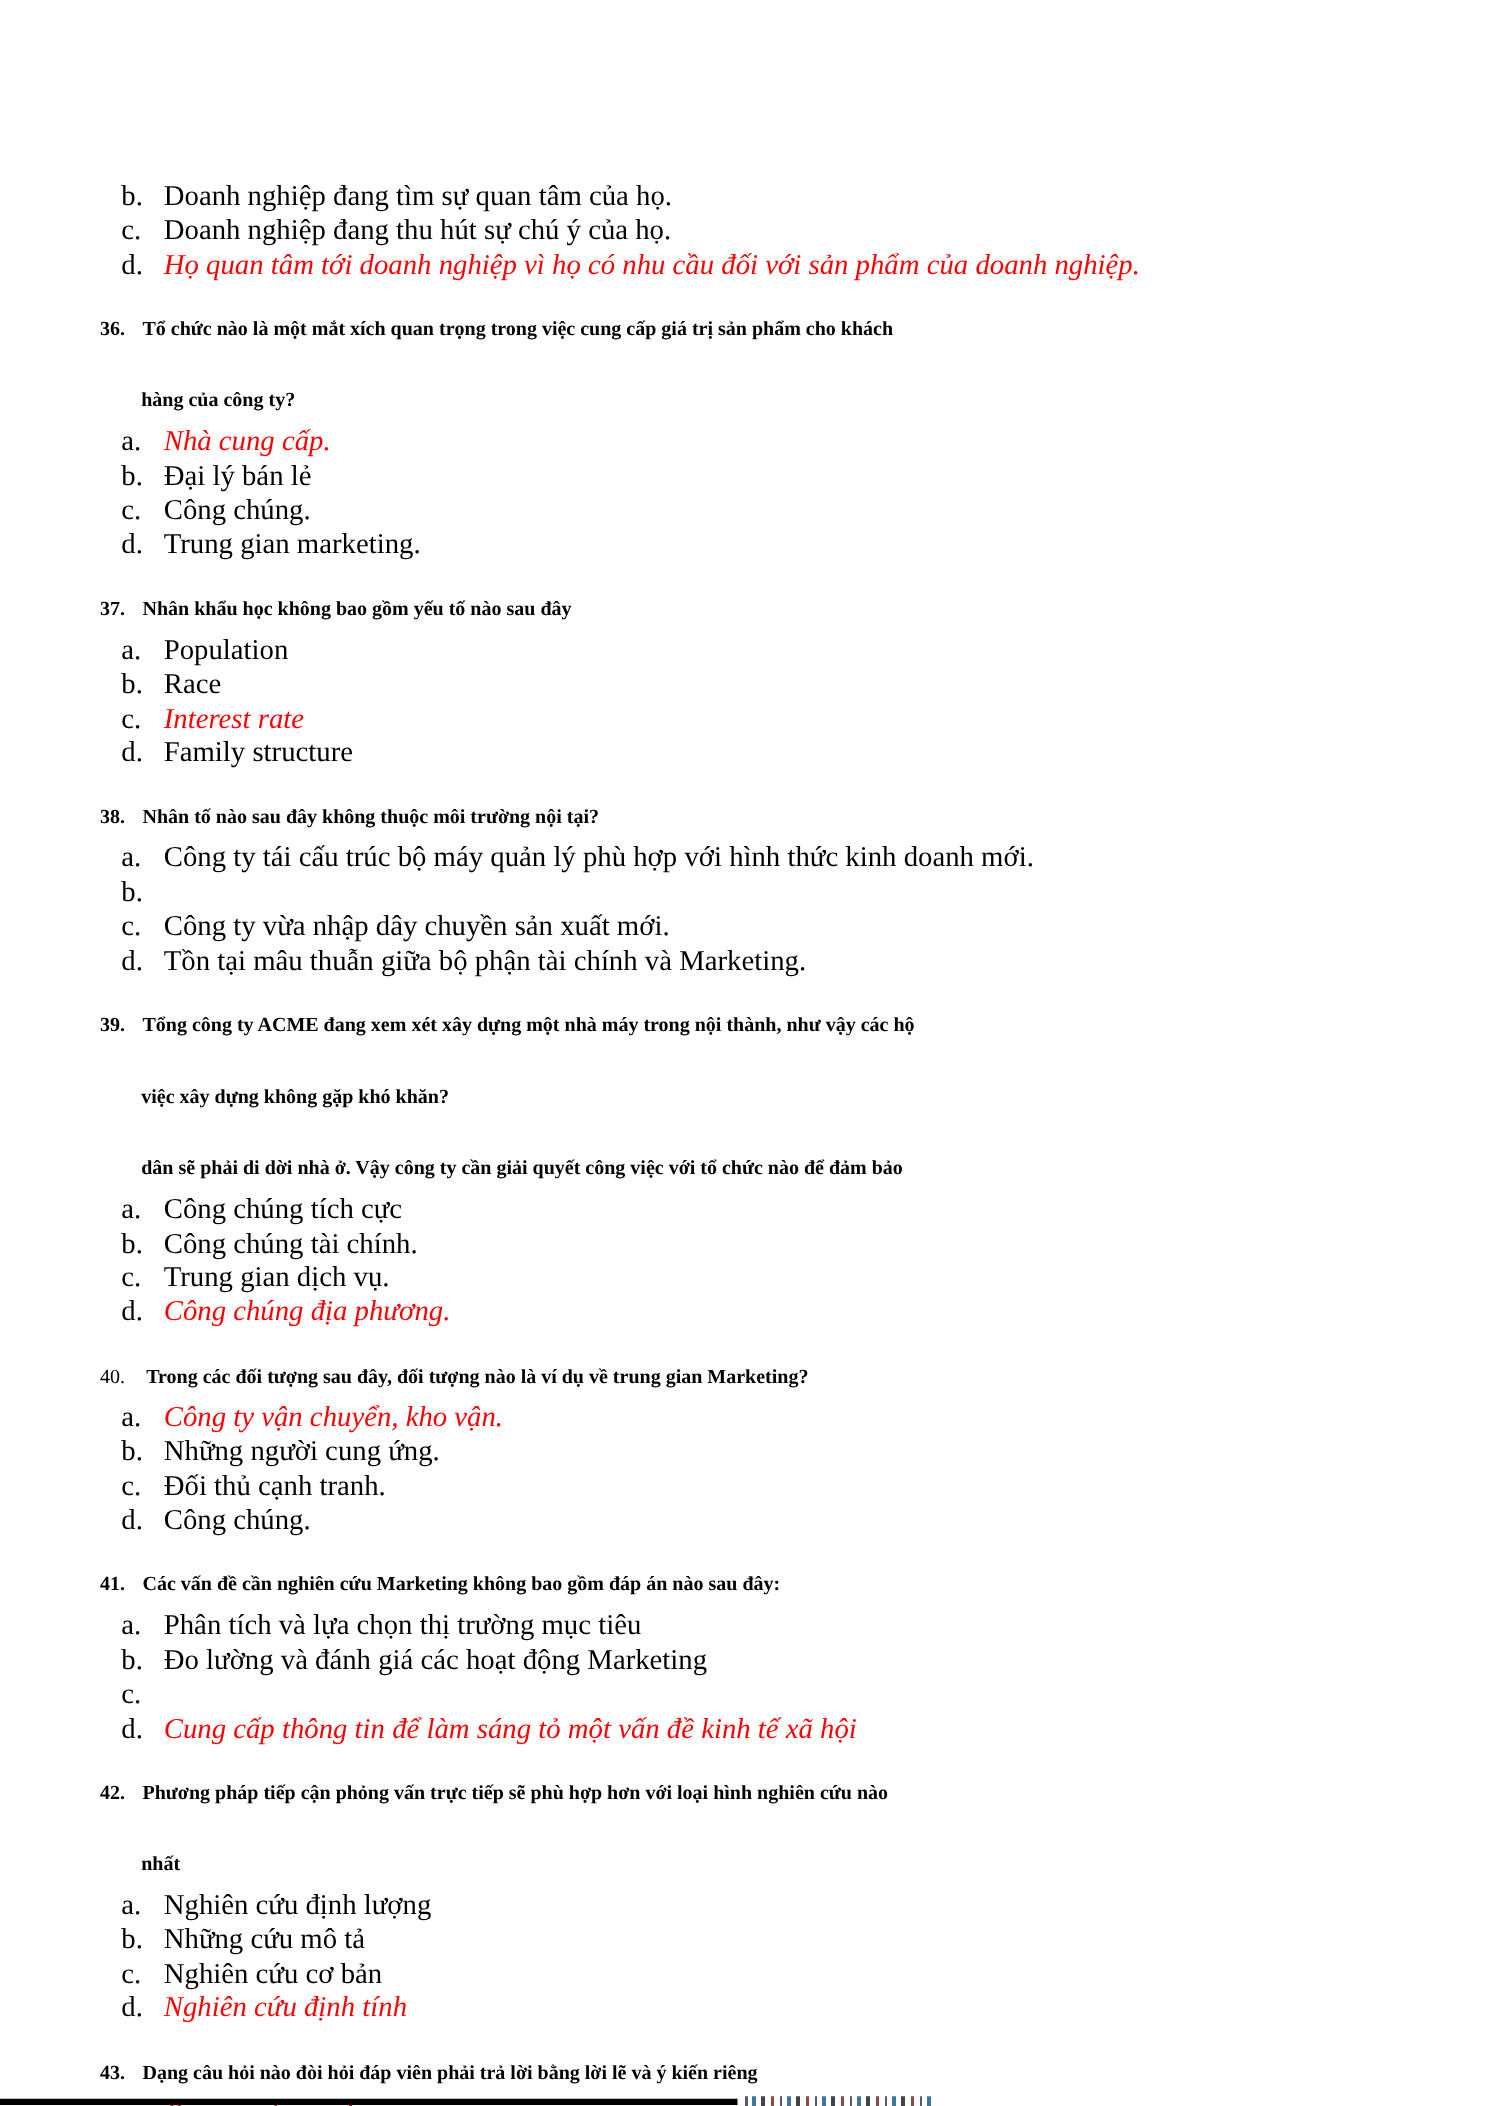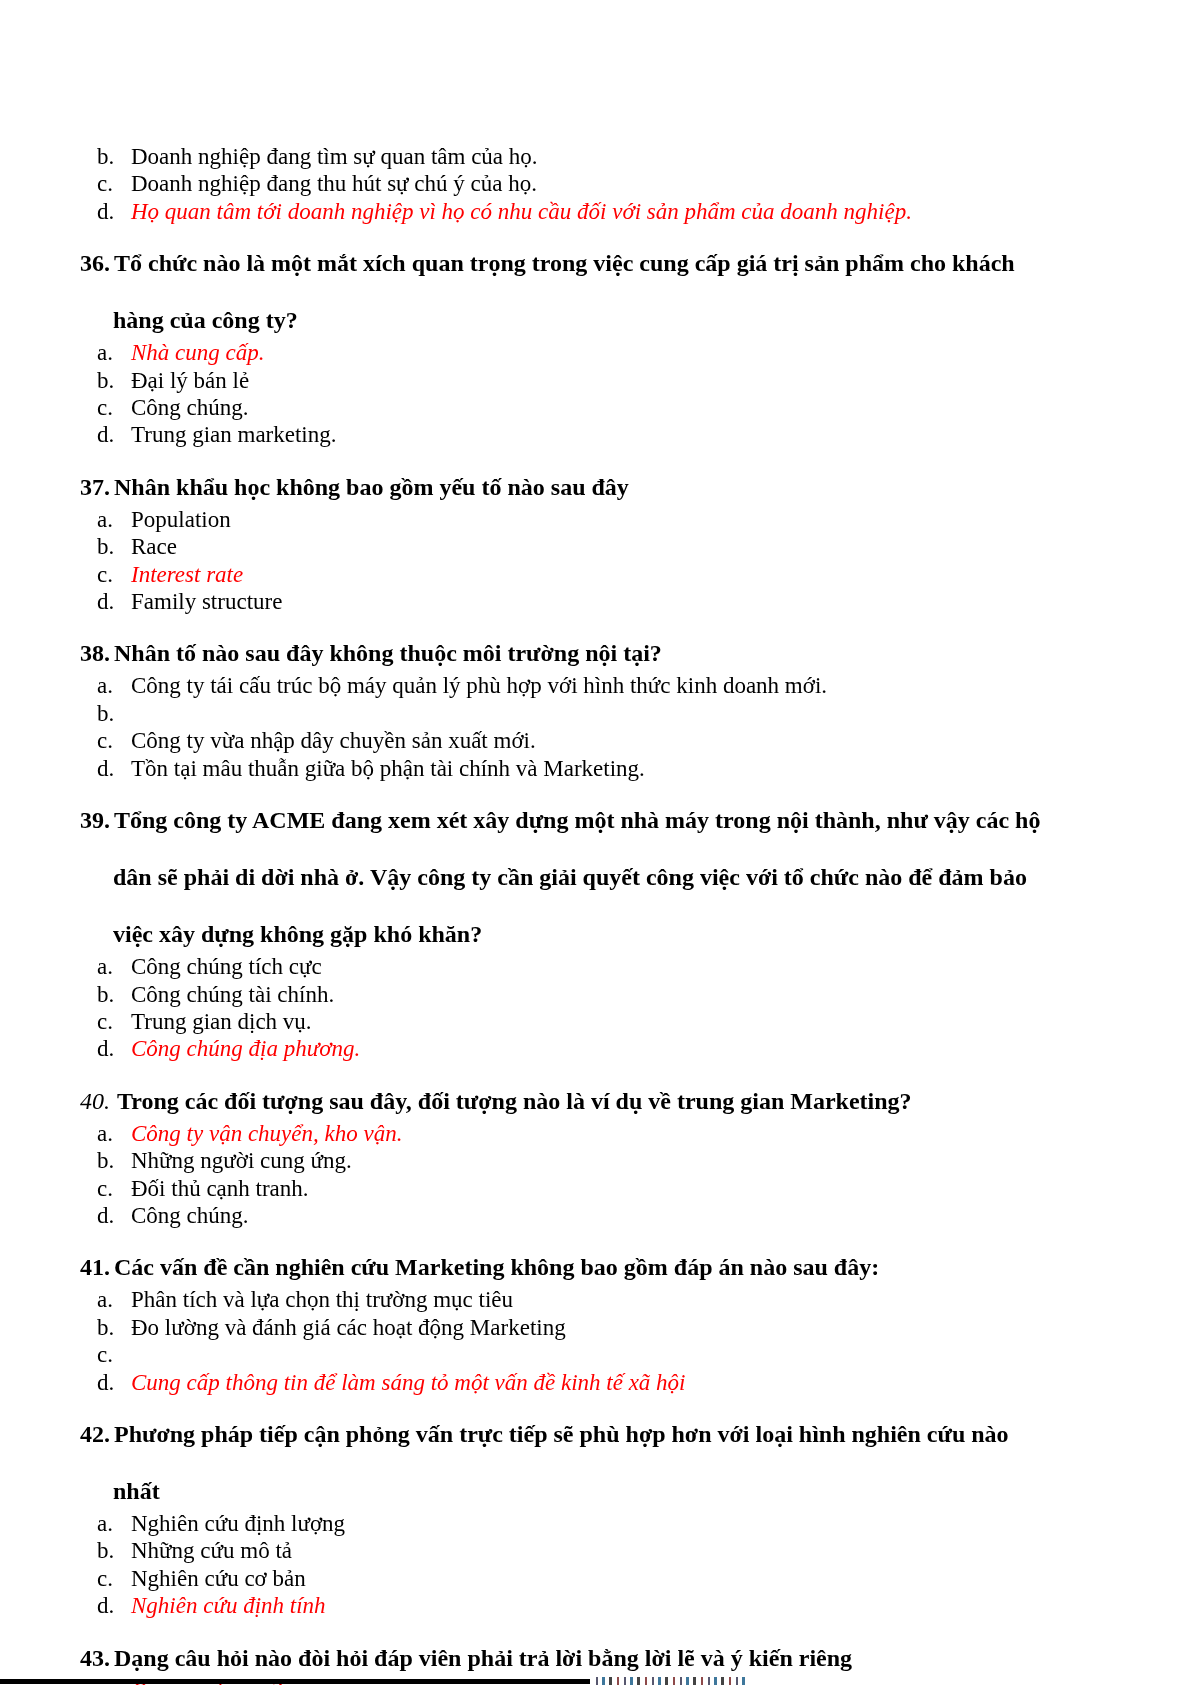--- a/index.html
+++ b/index.html
@@ -27,28 +27,28 @@
   }
   .opt .letter {
     flex: none;
     width: 34px;
     margin-left: 17px;
   }
   .opt .text.answer { color: var(--answer-color); font-style: italic; }
   .question { margin-top: 3px; }
   .q-line {
     font-weight: bold;
-    font-size: 24px;
+    font-size: 16px;
     line-height: 37px;
     white-space: nowrap;
     margin-top: 20px;
   }
   .q-line.cont { padding-left: 33px; }
   .q-num { display: inline-block; min-width: 30px; margin-right: 4px; }
-  .q-num.normal-weight { font-weight: normal; margin-right: 7px; font-style: italic; }
+  .q-num.normal-weight { font-weight: normal; margin-right: 7px; }
   .bottom-bar {
     position: absolute;
     left: 0;
     top: 1679px;
     width: 590px;
     height: 5px;
   }
   .cutoff-artifact {
     position: absolute;
     left: 596px;
@@ -138,22 +138,22 @@
       <span class="text">Công ty vừa nhập dây chuyền sản xuất mới.</span>
     </div>
     <div class="opt">
       <span class="letter">d.</span>
       <span class="text">Tồn tại mâu thuẫn giữa bộ phận tài chính và Marketing.</span>
     </div>
   </div>
 
   <div class="question">
     <div class="q-line"><span class="q-num">39.</span><span>Tổng công ty ACME đang xem xét xây dựng một nhà máy trong nội thành, như vậy các hộ</span></div>
+    <div class="q-line cont">việc xây dựng không gặp khó khăn?</div>
     <div class="q-line cont">dân sẽ phải di dời nhà ở. Vậy công ty cần giải quyết công việc với tổ chức nào để đảm bảo</div>
-    <div class="q-line cont">việc xây dựng không gặp khó khăn?</div>
     <div class="opt">
       <span class="letter">a.</span>
       <span class="text">Công chúng tích cực</span>
     </div>
     <div class="opt">
       <span class="letter">b.</span>
       <span class="text">Công chúng tài chính.</span>
     </div>
     <div class="opt">
       <span class="letter">c.</span>

